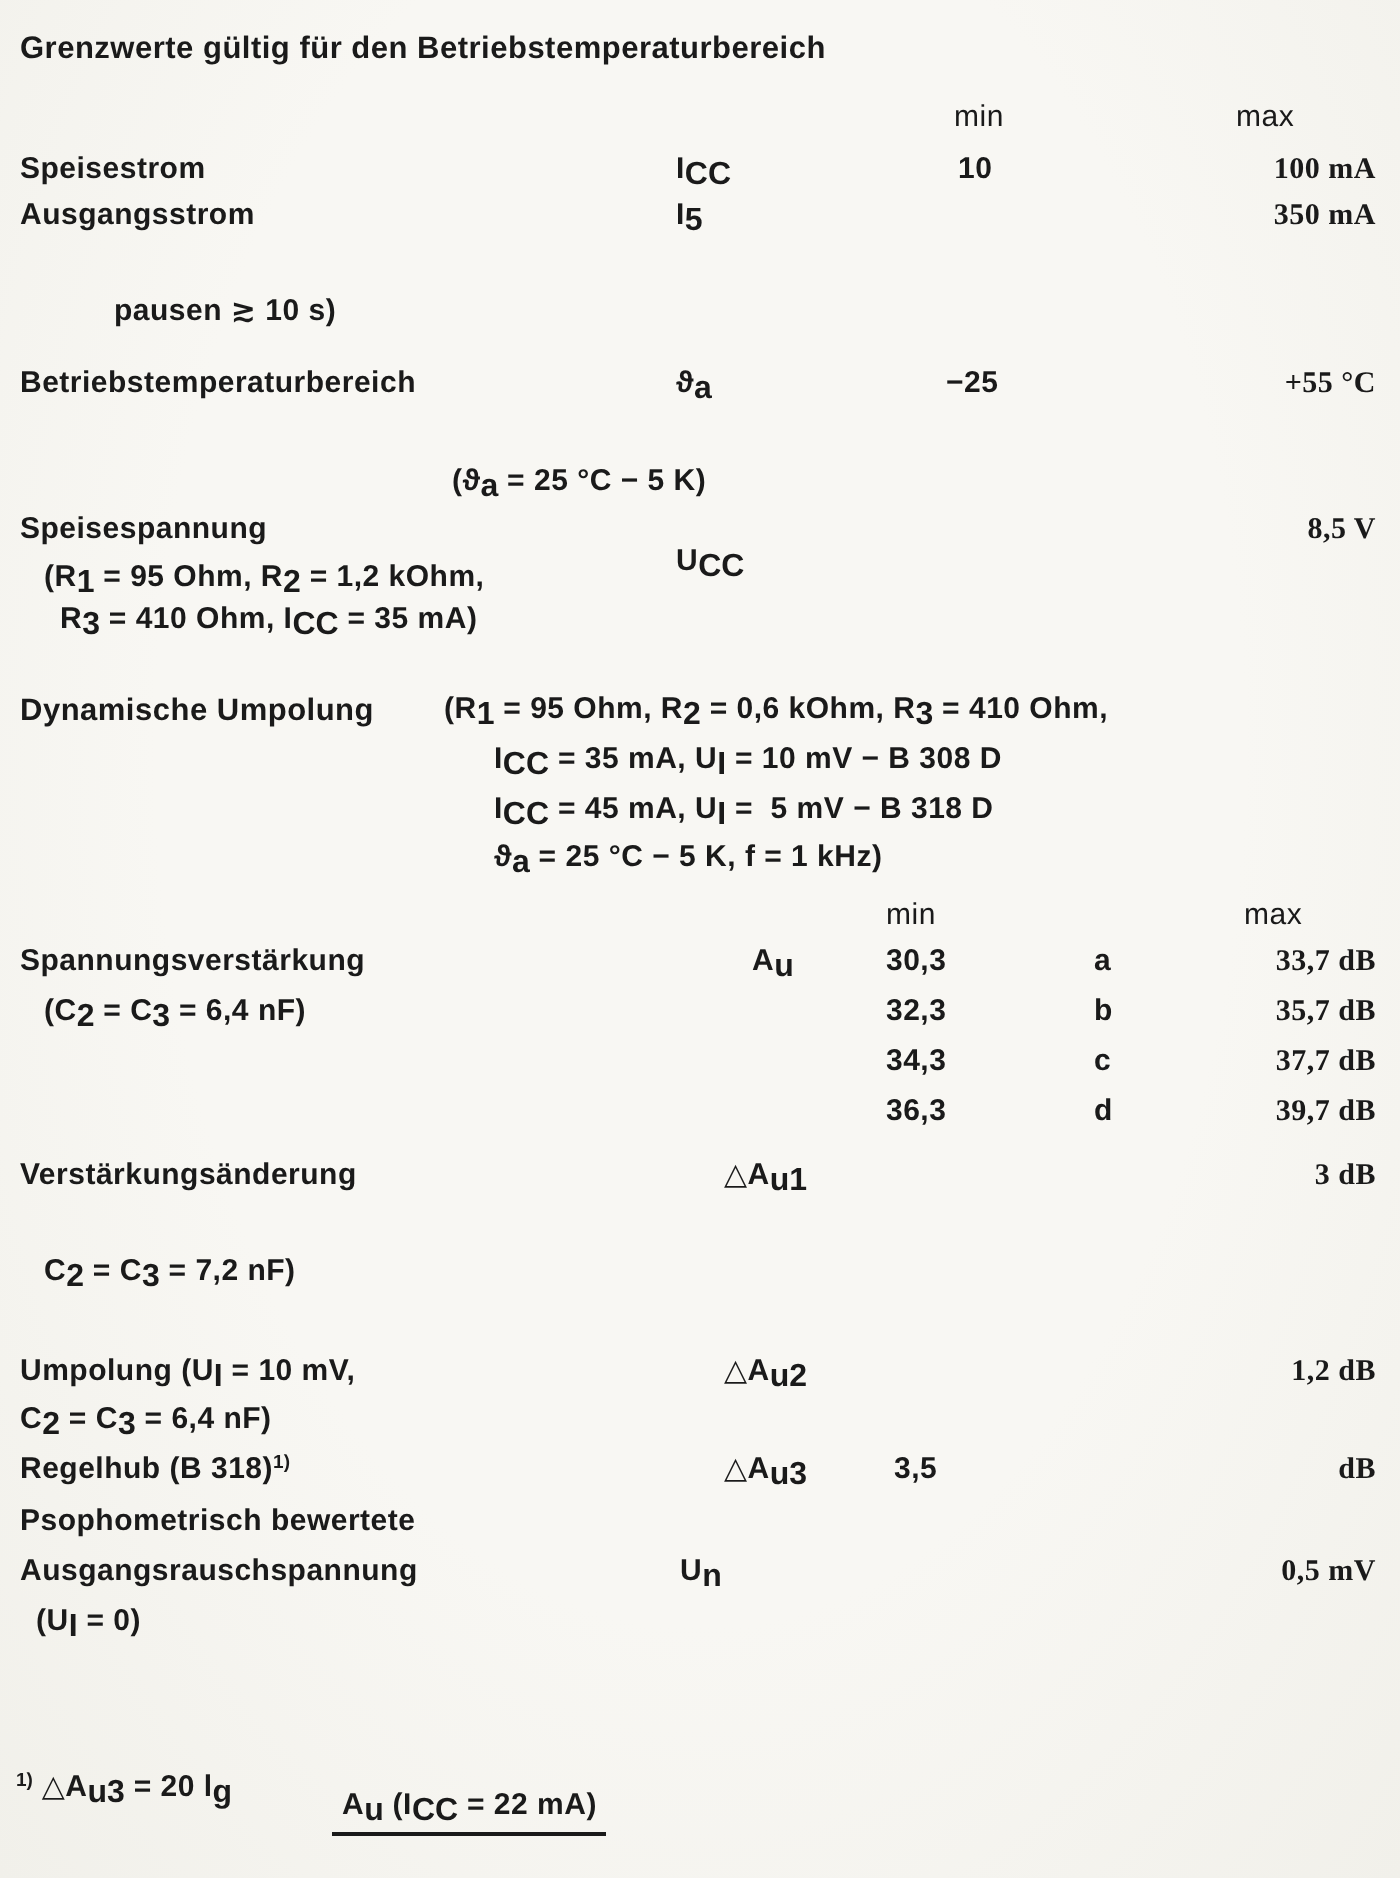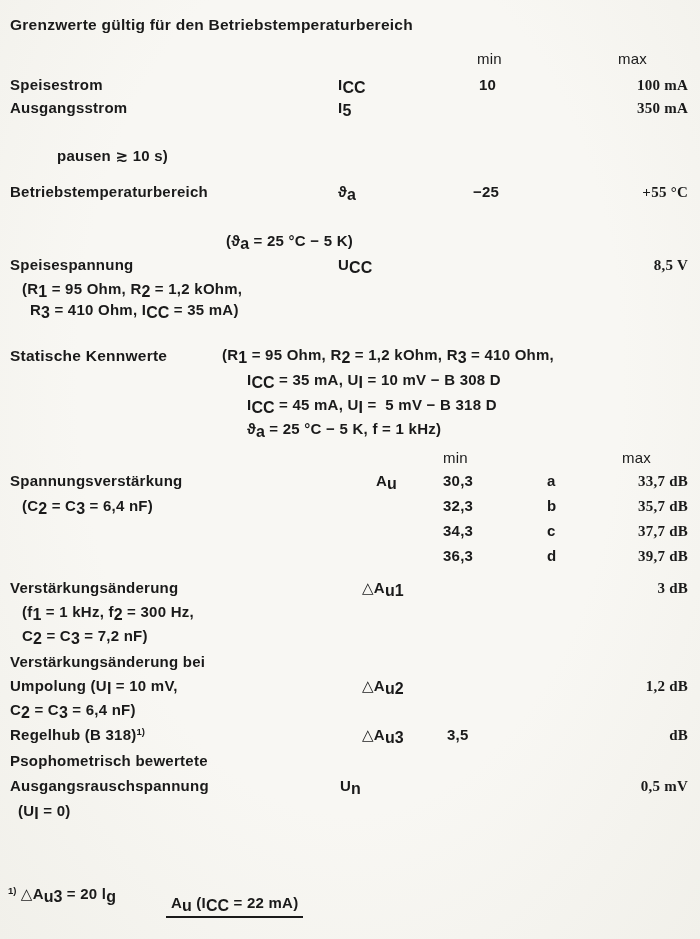--- a/index.html
+++ b/index.html
@@ -40,28 +40,28 @@
   <span class="t" style="left:57px;top:148px">pausen ≳ 10 s)</span>
 
   <span class="t" style="left:10px;top:184px">Betriebstemperaturbereich</span>
   <span class="t" style="left:338px;top:184px"><span>ϑ</span><sub>a</sub></span>
   <span class="t" style="left:473px;top:184px">−25</span>
   <span class="t r" style="top:184px">+55 °C</span>
 
   <span class="t" style="left:226px;top:233px"><span>(ϑ</span><sub>a</sub><span> = 25 °C − 5 K)</span></span>
 
   <span class="t" style="left:10px;top:257px">Speisespannung</span>
-  <span class="t" style="left:338px;top:257px"><span>U</span><sub>CC</sub></span>
+  <span class="t" style="left:338px;top:273px"><span>U</span><sub>CC</sub></span>
   <span class="t r" style="top:257px">8,5 V</span>
 
   <span class="t" style="left:22px;top:281px"><span>(R</span><sub>1</sub><span> = 95 Ohm, R</span><sub>2</sub><span> = 1,2 kOhm,</span></span>
   <span class="t" style="left:30px;top:302px"><span>R</span><sub>3</sub><span> = 410 Ohm, I</span><sub>CC</sub><span> = 35 mA)</span></span>
 
-  <span class="t" style="left:10px;top:347px;font-size:15.5px">Statische Kennwerte</span>
-  <span class="t" style="left:222px;top:347px"><span>(R</span><sub>1</sub><span> = 95 Ohm, R</span><sub>2</sub><span> = 1,2 kOhm, R</span><sub>3</sub><span> = 410 Ohm,</span></span>
+  <span class="t" style="left:10px;top:347px;font-size:15.5px">Dynamische Umpolung</span>
+  <span class="t" style="left:222px;top:347px"><span>(R</span><sub>1</sub><span> = 95 Ohm, R</span><sub>2</sub><span> = 0,6 kOhm, R</span><sub>3</sub><span> = 410 Ohm,</span></span>
   <span class="t" style="left:247px;top:372px"><span>I</span><sub>CC</sub><span> = 35 mA, U</span><sub>I</sub><span> = 10 mV − B 308 D</span></span>
   <span class="t" style="left:247px;top:397px"><span>I</span><sub>CC</sub><span> = 45 mA, U</span><sub>I</sub><span> =  5 mV − B 318 D</span></span>
   <span class="t" style="left:247px;top:421px"><span>ϑ</span><sub>a</sub><span> = 25 °C − 5 K, f = 1 kHz)</span></span>
 
   <span class="t n" style="left:443px;top:450px">min</span>
   <span class="t n" style="left:622px;top:450px">max</span>
 
   <span class="t" style="left:10px;top:473px">Spannungsverstärkung</span>
   <span class="t" style="left:376px;top:473px"><span>A</span><sub>u</sub></span>
   <span class="t" style="left:443px;top:473px">30,3</span>
@@ -77,24 +77,22 @@
   <span class="t" style="left:547px;top:523px">c</span>
   <span class="t r" style="top:523px">37,7 dB</span>
 
   <span class="t" style="left:443px;top:548px">36,3</span>
   <span class="t" style="left:547px;top:548px">d</span>
   <span class="t r" style="top:548px">39,7 dB</span>
 
   <span class="t" style="left:10px;top:580px">Verstärkungsänderung</span>
   <span class="t" style="left:362px;top:580px"><span>△A</span><sub>u1</sub></span>
   <span class="t r" style="top:580px">3 dB</span>
-  <span class="t" style="left:22px;top:604px"><span>(f</span><sub>1</sub><span> = 1 kHz, f</span><sub>2</sub><span> = 300 Hz,</span></span>
   <span class="t" style="left:22px;top:628px"><span>C</span><sub>2</sub><span> = C</span><sub>3</sub><span> = 7,2 nF)</span></span>
 
-  <span class="t" style="left:10px;top:654px">Verstärkungsänderung bei</span>
   <span class="t" style="left:10px;top:678px"><span>Umpolung (U</span><sub>I</sub><span> = 10 mV,</span></span>
   <span class="t" style="left:362px;top:678px"><span>△A</span><sub>u2</sub></span>
   <span class="t r" style="top:678px">1,2 dB</span>
   <span class="t" style="left:10px;top:702px"><span>C</span><sub>2</sub><span> = C</span><sub>3</sub><span> = 6,4 nF)</span></span>
 
   <span class="t" style="left:10px;top:727px"><span>Regelhub (B 318)</span><sup>1)</sup></span>
   <span class="t" style="left:362px;top:727px"><span>△A</span><sub>u3</sub></span>
   <span class="t" style="left:447px;top:727px">3,5</span>
   <span class="t r" style="top:727px">dB</span>
 

